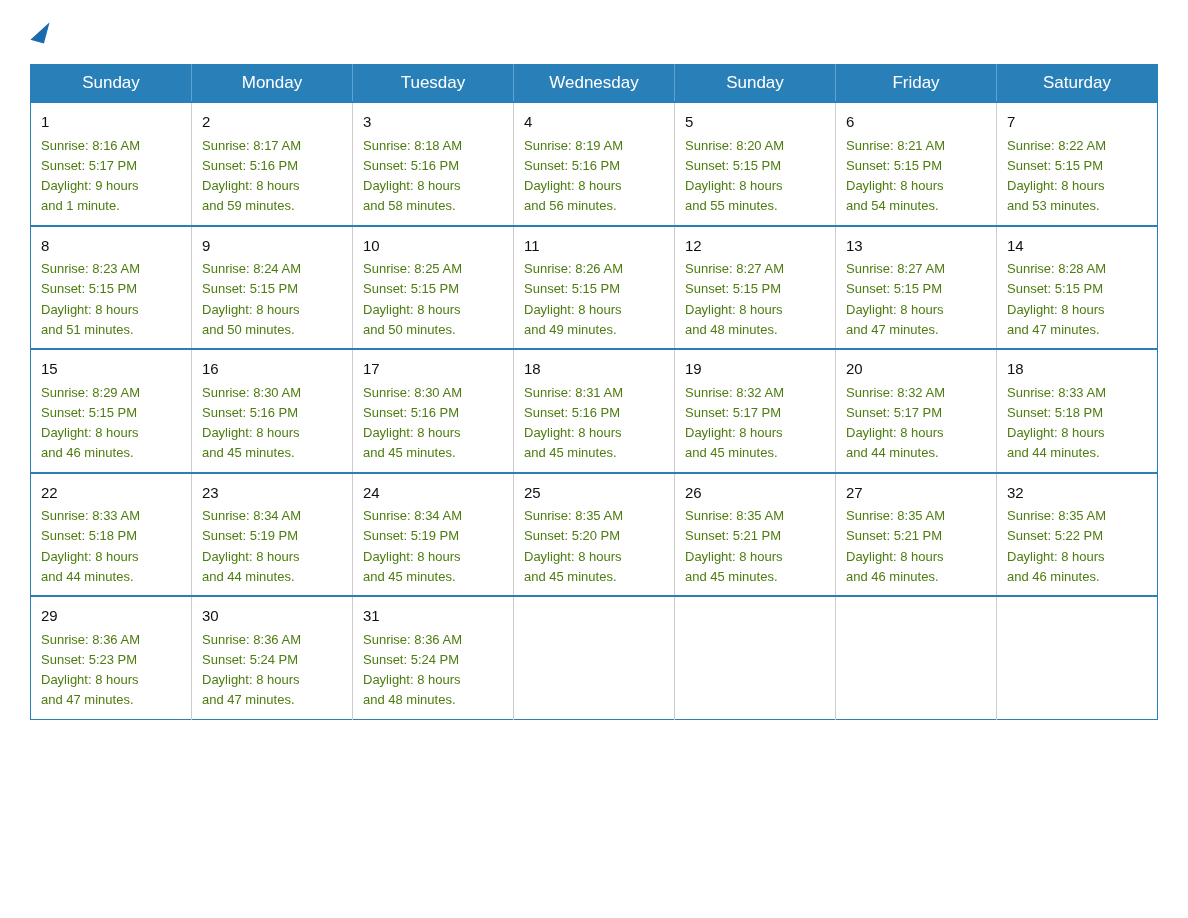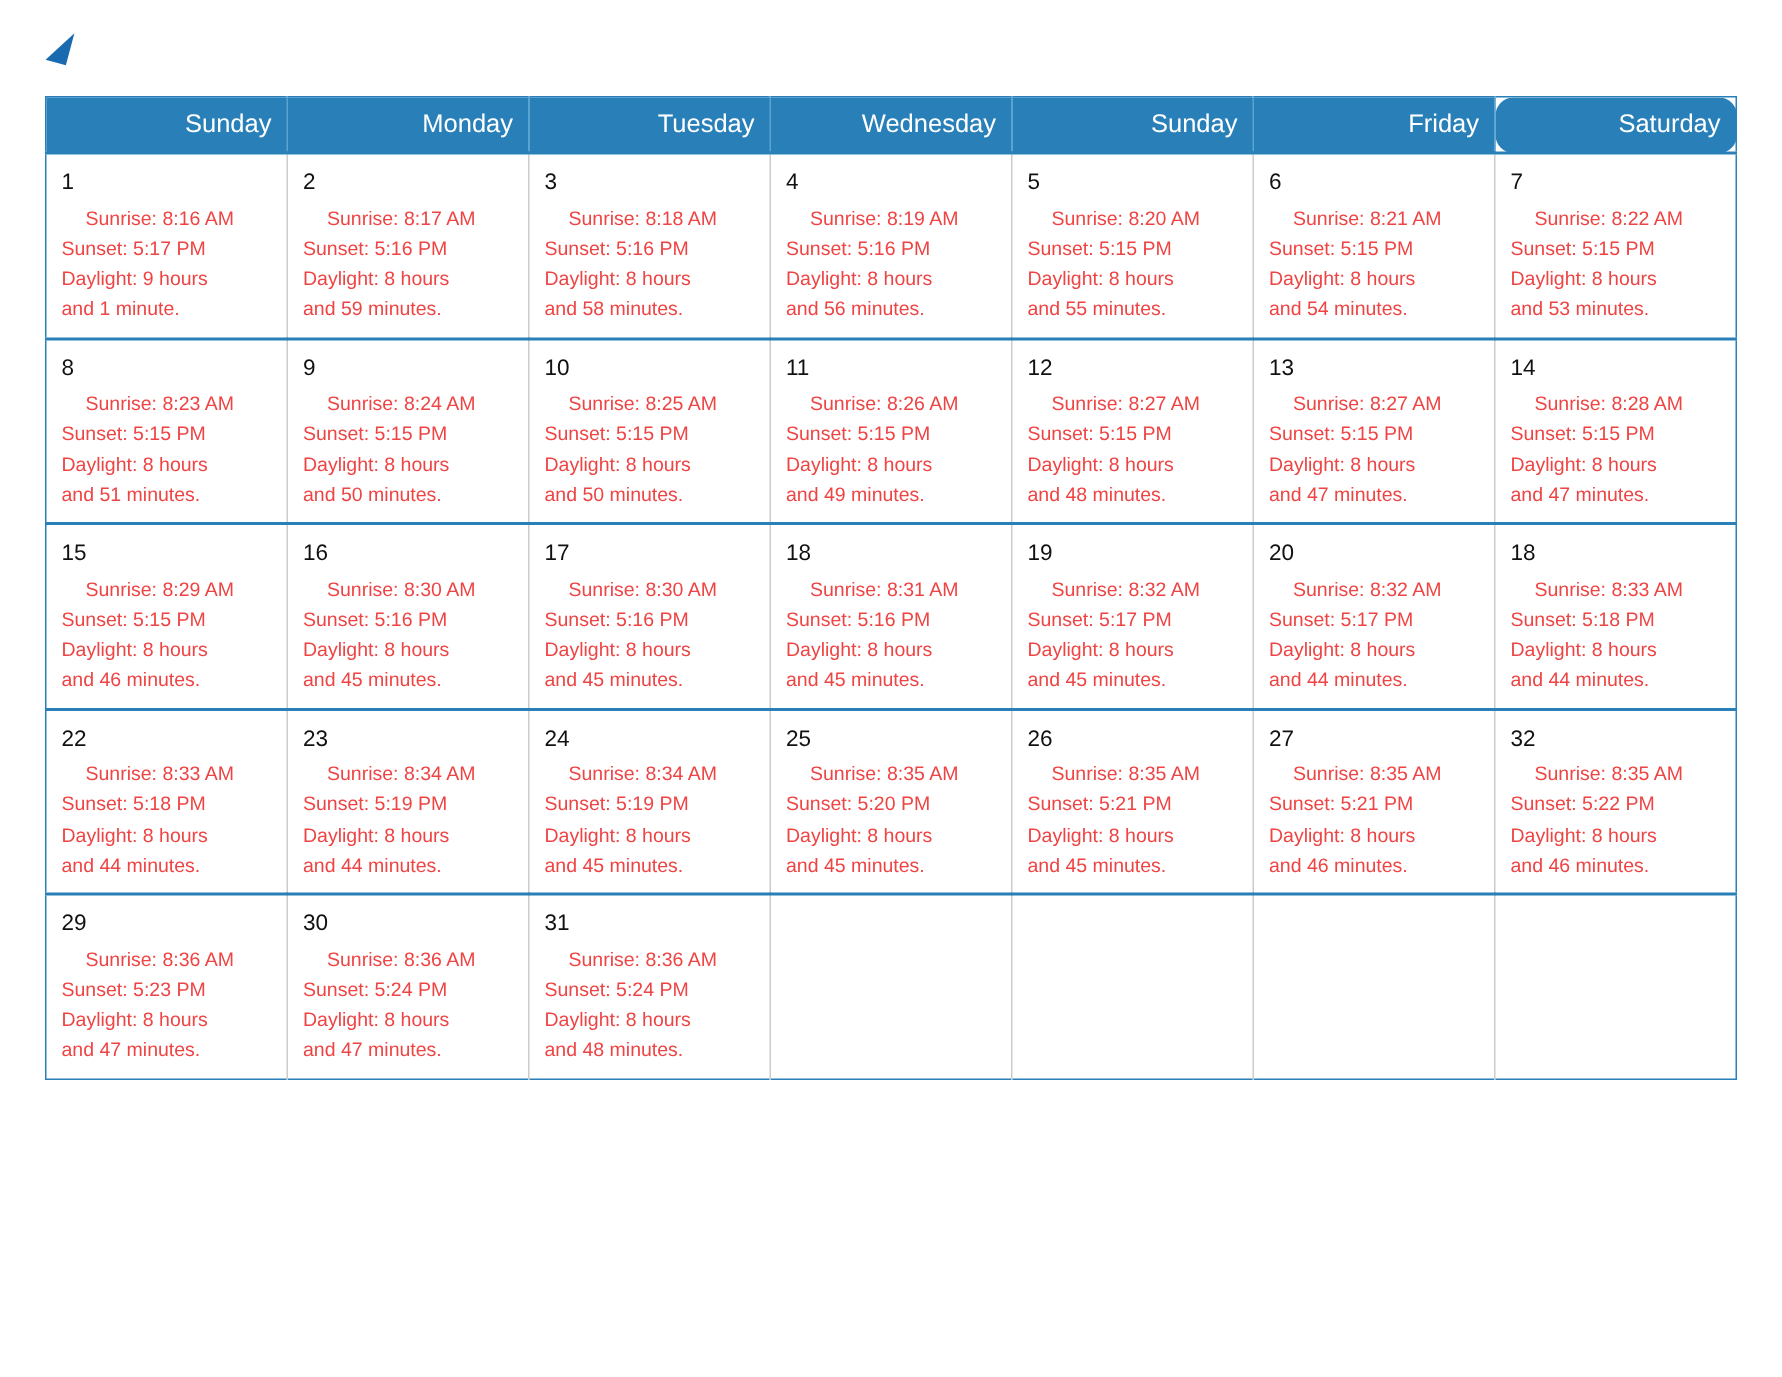--- a/index.html
+++ b/index.html
@@ -65,26 +65,25 @@
       border: 1px solid #2980b9;
     }
     .calendar thead tr {
       background: #2980b9;
     }
     .calendar thead th {
       color: #fff;
       font-size: 17px;
       font-weight: normal;
       padding: 8px 10px;
-      text-align: right;
+      text-align: center;
       border-right: 1px solid #5ba3d0;
     }
     .calendar thead th:last-child {
       border-right: none;
-      border-radius: 12px;
     }
     .calendar tbody tr {
       border-top: 2px solid #2980b9;
     }
     .calendar tbody td {
       vertical-align: top;
       padding: 8px 10px;
       border-right: 1px solid #ccc;
       width: 14.28%;
       font-size: 13.5px;
@@ -96,23 +95,22 @@
     }
     .day-number {
       font-size: 15px;
       font-weight: normal;
       color: #111;
       display: block;
       margin-bottom: 2px;
     }
     .day-info {
       font-size: 13px;
-      color: #ef4444;
+      color: #4d7c0f;
       line-height: 1.55;
-      margin-left: 16px;
     }
     .empty-cell {
       background: #fff;
     }
   </style>
 </head>
 <body>
 
 <div class="header">
   <div class="logo">

